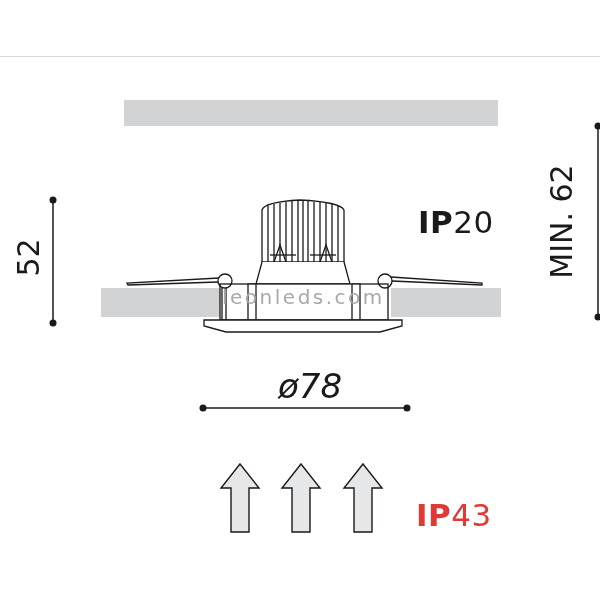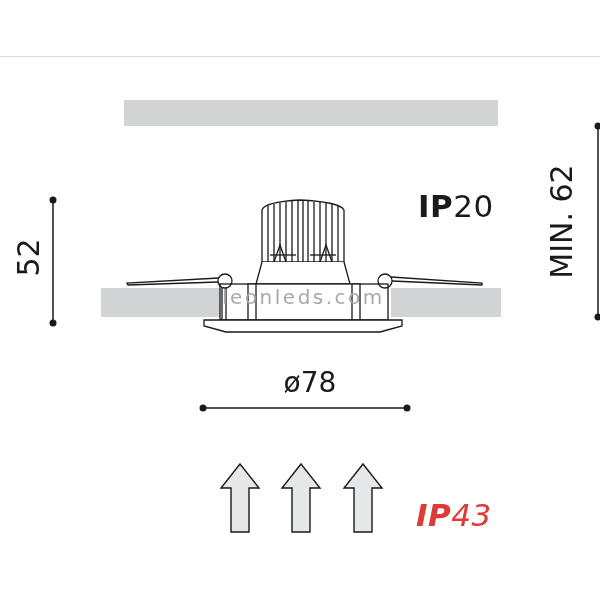--- a/index.html
+++ b/index.html
@@ -1,27 +1,27 @@
 <!DOCTYPE html>
 <html><head>
   <meta charset="utf-8">
   <style>
     html, body { margin: 0; padding: 0; background: #ffffff; }
     body { width: 600px; height: 600px; position: relative; overflow: hidden; font-family: "DejaVu Sans", sans-serif; }
     .canvas { position: absolute; left: 0; top: 0; width: 600px; height: 600px; }
     .top-rule { position: absolute; left: 0; top: 56px; width: 600px; height: 1px; background: #d9d9d9; }
     svg { position: absolute; left: 0; top: 0; }
     .label { position: absolute; color: #1a1a1a; white-space: nowrap; font-family: "DejaVu Sans", sans-serif; }
-    .ip20 { left: 418px; top: 188px; font-size: 31px; letter-spacing: 0.5px; }
+    .ip20 { left: 418px; top: 204px; font-size: 31px; letter-spacing: 0.5px; }
     .ip43 { left: 416px; top: 497px; font-size: 31px; letter-spacing: 0.5px; }
     .ip-bold { font-weight: bold; }
     .ip-light { font-weight: normal; }
     .dim52 { left: -2px; top: 240px; font-size: 30px; transform: rotate(-90deg); transform-origin: center; width: 60px; text-align: center; }
     .dim62 { left: 491px; top: 204px; font-size: 30px; transform: rotate(-90deg); transform-origin: center; width: 140px; text-align: center; }
-    .dim78 { left: 260px; top: 366px; font-size: 28px; width: 100px; text-align: center; }
+    .dim78 { left: 260px; top: 366px; font-size: 34px; width: 100px; text-align: center; font-style: italic; }
     .watermark { left: 222px; top: 285px; font-size: 20px; color: #a9a9a9; letter-spacing: 2.5px; }
   </style>
 </head>
 <body>
 
 <div class="canvas">
   <div class="top-rule"></div>
 
   <svg width="600" height="600" viewBox="0 0 600 600">
 
@@ -94,20 +94,20 @@
       <path d="M363 464 L382 488 L372 488 L372 532 L354 532 L354 488 L344 488 Z"></path>
     </g>
   </svg>
 
   <div class="label watermark">leonleds.com</div>
 
   <div class="label ip20">
     <span class="ip-bold">IP</span><span class="ip-light">20</span>
   </div>
 
-  <div class="label ip43" style="color:#e03a36;font-style:italic;">
+  <div class="label ip43" style="color:#e03a36;">
     <span class="ip-bold">IP</span><span class="ip-light">43</span>
   </div>
 
   <div class="label dim52">52</div>
   <div class="label dim62">MIN. 62</div>
   <div class="label dim78">ø78</div>
 </div>
 
 </body></html>

